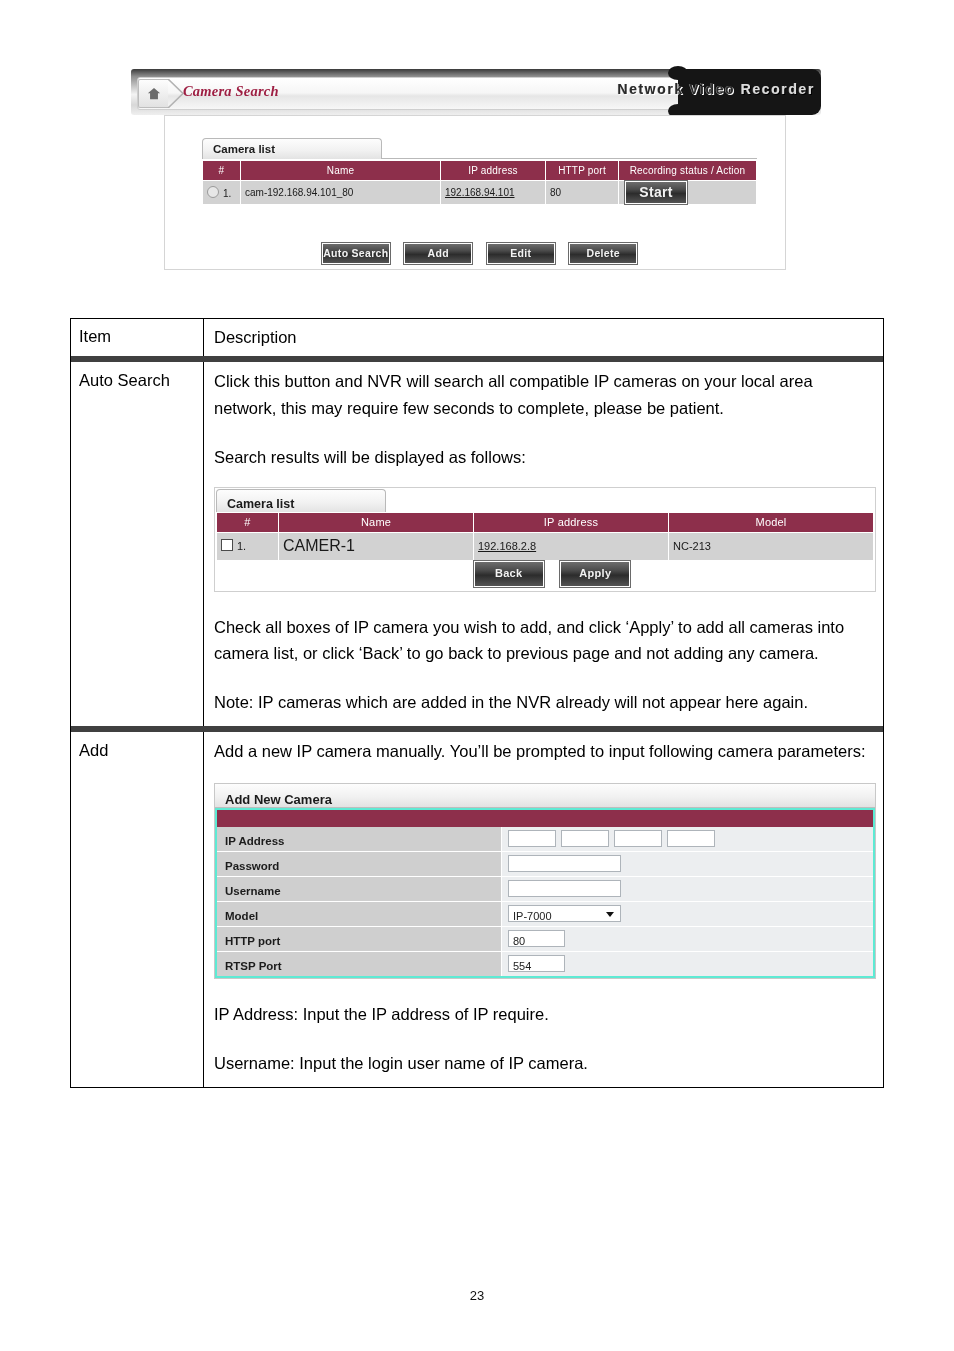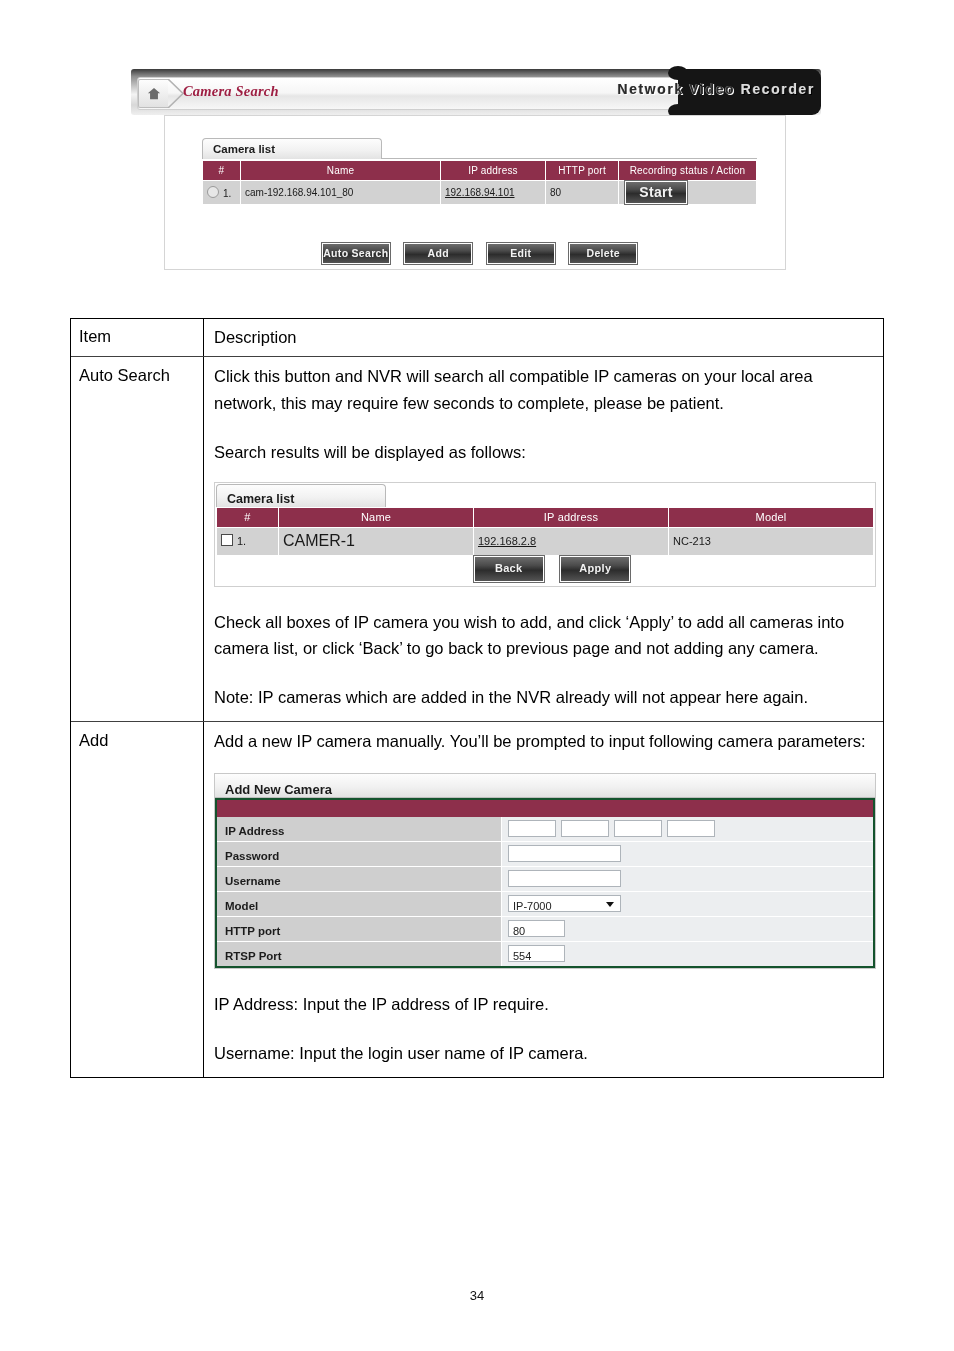--- a/index.html
+++ b/index.html
@@ -228,21 +228,21 @@
   
   .doc-table {
     position: absolute;
     left: 70px;
     top: 318px;
     width: 814px;
     border: 1px solid #000;
     box-sizing: border-box;
     font-family: "Liberation Sans", sans-serif;
   }
-  .doc-row { display: flex; border-bottom: 1px solid #404040; }
+  .doc-row { display: flex; border-bottom: 6px solid #404040; }
   .doc-row:last-child { border-bottom: none; }
   .doc-c1 {
     width: 133px;
     min-width: 133px;
     border-right: 1px solid #000;
     padding: 6px 6px 6px 8px;
     box-sizing: border-box;
     font-size: 16.5px;
     line-height: 1.55;
   }
@@ -279,21 +279,21 @@
     width: 658px;
     text-align: center;
   }
   .mid-buttons .btn { margin: 0 6px; width: 70px; font-size: 11px; }
 
   
   .shot-form {
     position: relative;
     margin: 18px 0 0 0;
     width: 662px;
-    background: #14532d;
+    background: #5eead4;
     border: 1px solid #c8c8c8;
     box-sizing: border-box;
     padding-bottom: 2px;
   }
   .form-title {
     height: 24px;
     background: linear-gradient(to bottom, #fdfdfd 0%, #f1f1f1 55%, #e2e2e2 100%);
     border-bottom: 1px solid #bdbdbd;
     font-weight: bold;
     font-size: 13px;
@@ -568,13 +568,13 @@
 
       <div class="gap"></div>
       <p class="para">IP Address: Input the IP address of IP require.</p>
       <div class="gap"></div>
       <p class="para">Username: Input the login user name of IP camera.</p>
     </div>
   </div>
 
 </div>
 
-<div class="page-num">34</div>
+<div class="page-num">23</div>
 
 </body></html>

